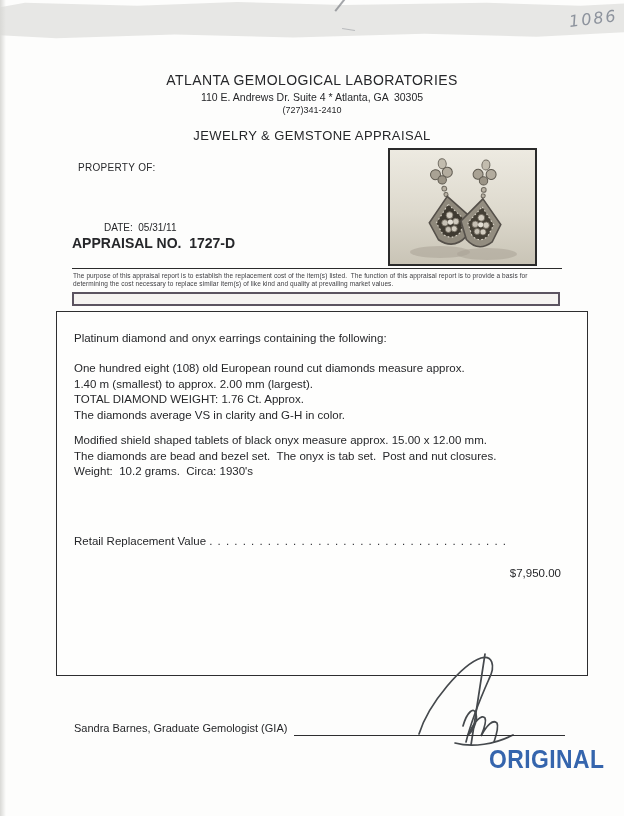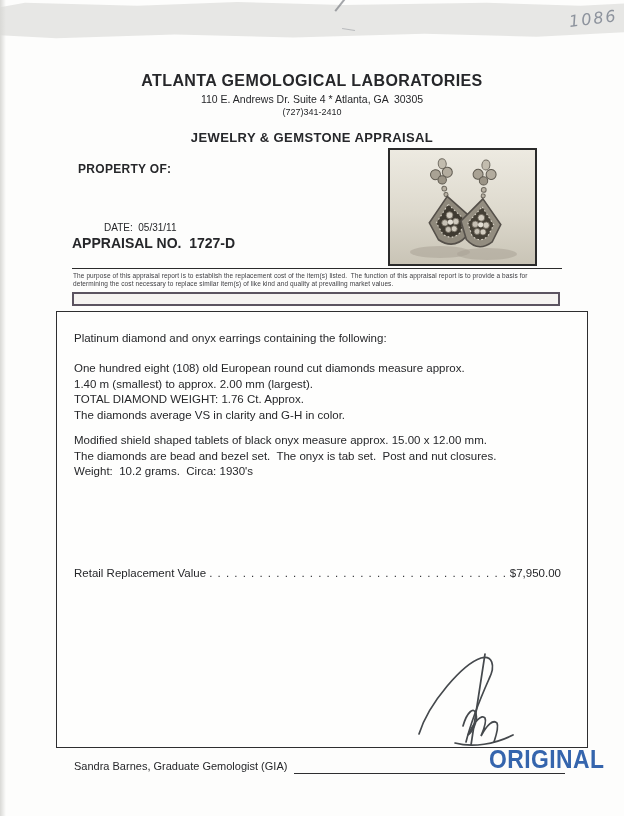--- a/index.html
+++ b/index.html
@@ -39,30 +39,30 @@
     background: #9a9da2; transform: rotate(8deg); opacity: .6;
   }
   .handwritten-number {
     position: absolute; left: 569px; top: 9px;
     font-family: "DejaVu Sans", sans-serif; font-style: italic;
     font-size: 16px; letter-spacing: 2px;
     color: var(--pencil-gray);
     transform: rotate(-7deg);
   }
   .header { position: absolute; left: 0; top: 72px; width: 624px; text-align: center; }
-  .company { font-size: 16px; font-weight: bold; letter-spacing: .4px; }
+  .company { font-size: 14px; font-weight: normal; letter-spacing: .4px; }
   .address { font-size: 10.5px; margin-top: 3px; }
   .phone   { font-size: 9px; margin-top: 2px; }
-  .doc-title { font-size: 13px; font-weight: bold; letter-spacing: .4px; margin-top: 13px; }
+  .doc-title { font-size: 13px; font-weight: normal; letter-spacing: .4px; margin-top: 13px; }
 
   .keep-sp { white-space: pre-wrap; }
 
   .property-of {
     position: absolute; left: 78px; top: 162px;
-    font-size: 12px; font-weight: bold; letter-spacing: .3px;
+    font-size: 10px; font-weight: normal; letter-spacing: .3px;
   }
   .meta-date {
     position: absolute; left: 72px; top: 222px;
     font-size: 10px; font-weight: normal; margin-left: 32px;
   }
   .meta-appraisal {
     position: absolute; left: 72px; top: 235px;
     font-size: 14px; font-weight: bold;
   }
 
@@ -79,46 +79,46 @@
   .disclaimer {
     position: absolute; left: 73px; top: 272px; width: 491px;
     font-size: 6.5px; line-height: 8px; color: #3c3c40; letter-spacing: .1px;
   }
   .thin-box {
     position: absolute; left: 72px; top: 292px; width: 488px; height: 14px;
     border: 2px solid #5b5360; background: #f5f3f1;
   }
 
   .main-box {
-    position: absolute; left: 56px; top: 311px; width: 532px; height: 437px;
+    position: absolute; left: 56px; top: 311px; width: 532px; height: 365px;
     border: 1.6px solid #2e2e30; background: #fefefd; padding-left: 36px;
   }
   .main-box .intro {
     position: absolute; left: 17px; top: 20px; font-size: 11.5px;
   }
   .para { position: absolute; left: 17px; font-size: 11.5px; line-height: 15.5px; }
   .para-diamonds { top: 49px; }
   .para-onyx { top: 121px; }
 
   .value-row {
     position: absolute; left: 17px; right: 26px; top: 223px;
-    display: flex; align-items: flex-end; font-size: 11.5px;
+    display: flex; align-items: flex-start; font-size: 11.5px;
   }
   .value-label { white-space: nowrap; }
   .value-leader {
     flex: 1; overflow: hidden; white-space: nowrap;
     letter-spacing: 1px; margin: 0 3px; color: #2e2f33;
   }
   .value-amount { white-space: nowrap; margin-top: 32px; }
 
   .signature-svg { position: absolute; left: 348px; top: 336px; }
 
   .sig-row {
     position: absolute; left: 17px; right: 22px; top: 410px;
-    display: flex; align-items: flex-end; font-size: 11px; margin-top: 38px;
+    display: flex; align-items: flex-end; font-size: 11px;
   }
   .sig-label { white-space: nowrap; padding-bottom: 2px; }
   .sig-line { flex: 1; border-bottom: 1.3px solid #2e2e30; height: 14px; margin-left: 7px; }
 
   .stamp {
     position: absolute; left: 489px; top: 744px;
     font-size: 26px; font-weight: bold; letter-spacing: .5px;
     color: var(--stamp-blue);
     transform: scaleX(.88); transform-origin: left top;
     white-space: nowrap;

